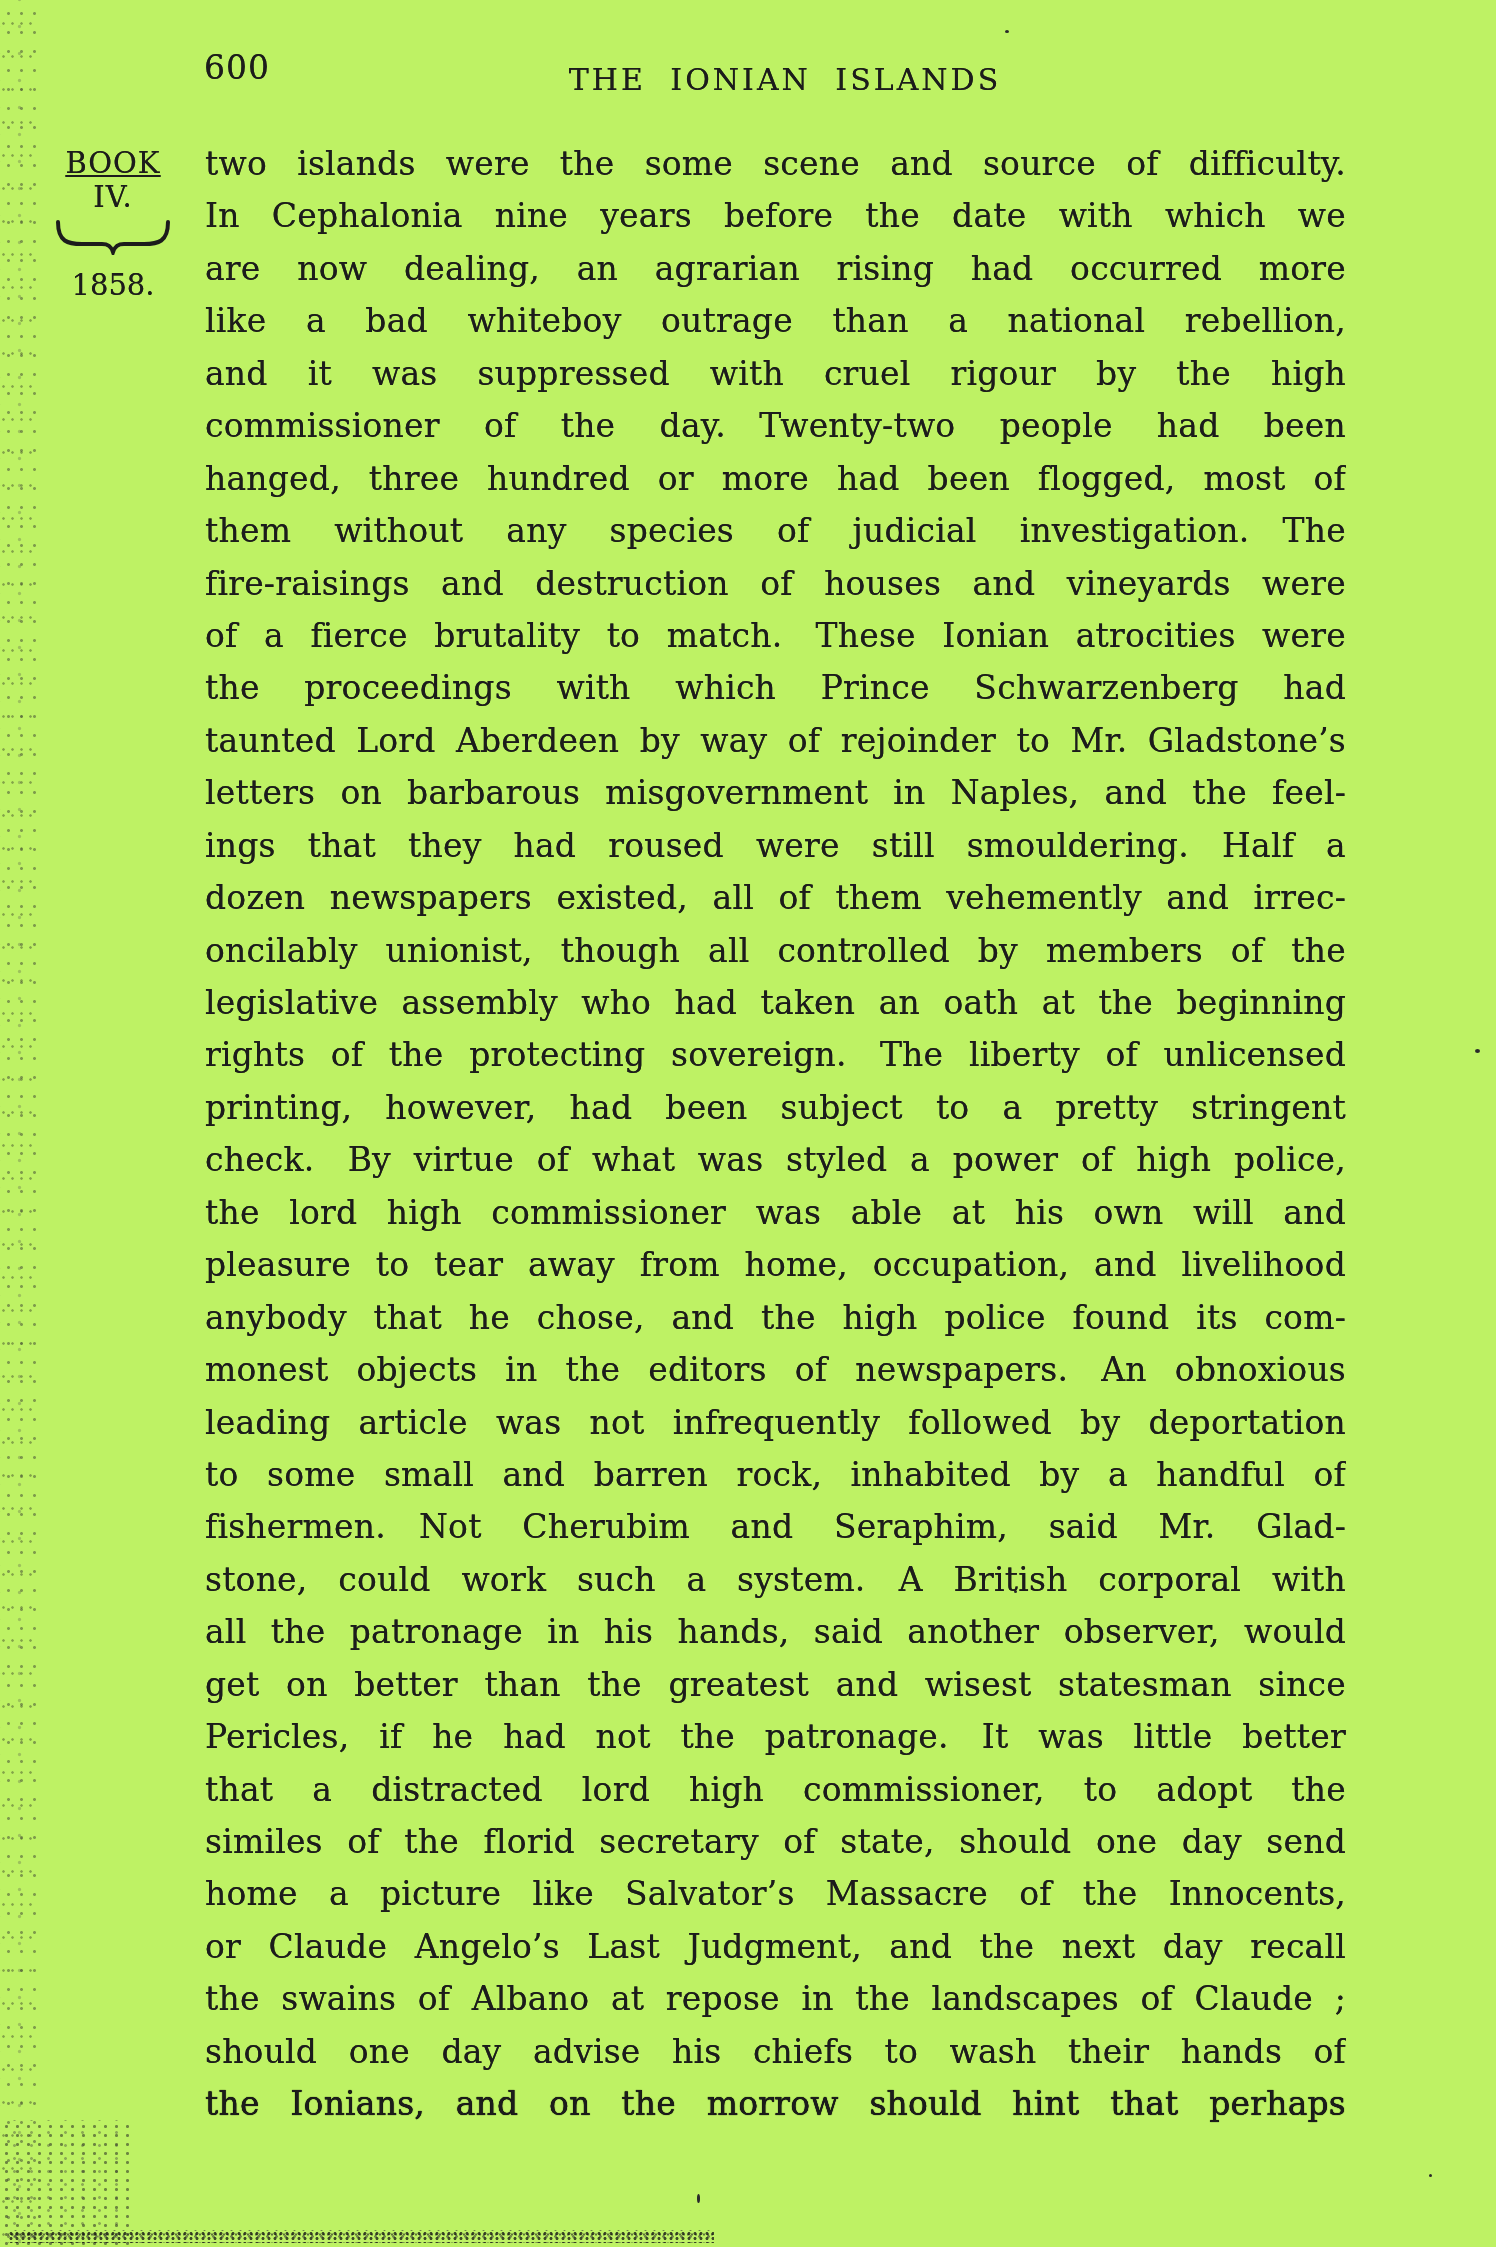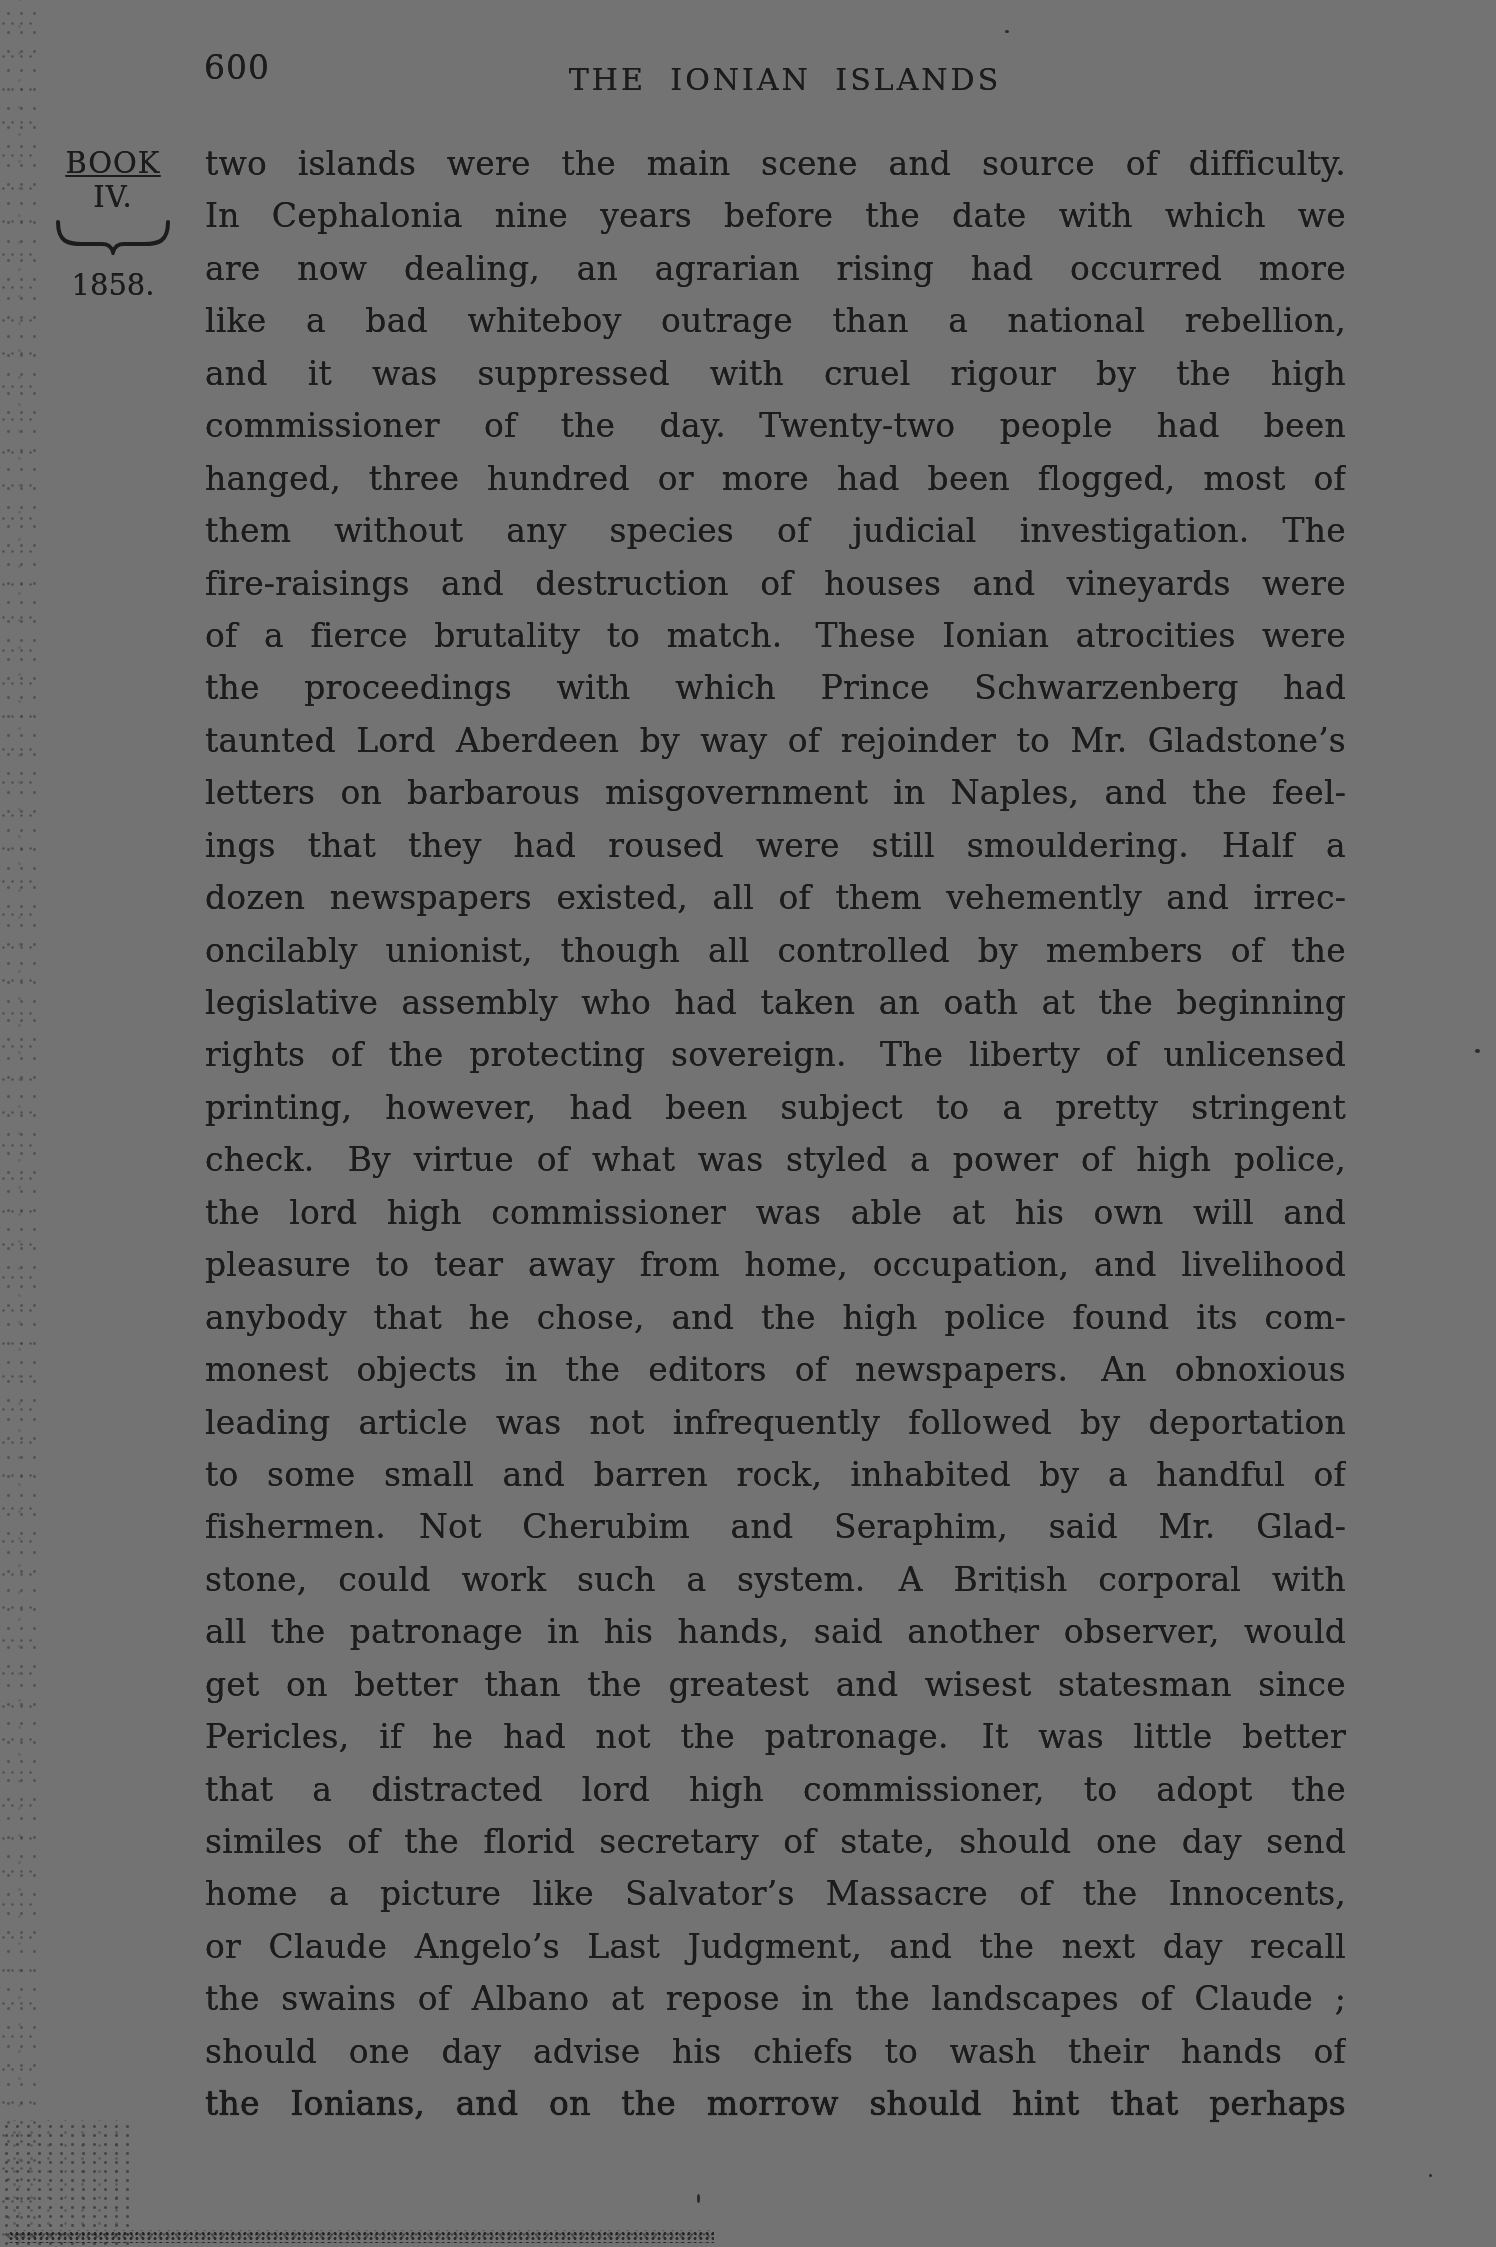--- a/index.html
+++ b/index.html
@@ -1,20 +1,20 @@
 <!DOCTYPE html>
 <html><head>
 <meta charset="utf-8">
 <style>
   html, body { margin: 0; padding: 0; background: #e8e8e4; }
   .page {
     position: relative;
     width: 1496px;
     height: 2247px;
-    background: #737373;
+    background: #bef264;
     overflow: hidden;
     font-family: "DejaVu Serif", "Liberation Serif", serif;
     color: #1c1c1c;
   }
 
   
   .page-number {
     position: absolute;
     left: 204px;
     top: 48px;
@@ -138,21 +138,21 @@
   <div class="margin-note">
     <span class="book-label">BOOK</span>
     <span class="book-numeral">IV.</span>
     <svg width="120" height="38" viewBox="0 0 120 38">
       <path d="M5,5 C5,25 15,27 29,27 L49,27 C55,27 58,29 60,35 C62,29 65,27 71,27 L91,27 C105,27 115,25 115,5" fill="none" stroke="#1c1c1c" stroke-width="4" stroke-linecap="round"></path>
     </svg>
     <span class="year">1858.</span>
   </div>
 
   <div class="text-block">
-      <div class="text-line">two islands were the main scene and source of difficulty.</div>
+      <div class="text-line">two islands were the some scene and source of difficulty.</div>
       <div class="text-line">In Cephalonia nine years before the date with which we</div>
       <div class="text-line">are now dealing, an agrarian rising had occurred more</div>
       <div class="text-line">like a bad whiteboy outrage than a national rebellion,</div>
       <div class="text-line">and it was suppressed with cruel rigour by the high</div>
       <div class="text-line">commissioner of the day. Twenty-two people had been</div>
       <div class="text-line">hanged, three hundred or more had been flogged, most of</div>
       <div class="text-line">them without any species of judicial investigation. The</div>
       <div class="text-line">fire-raisings and destruction of houses and vineyards were</div>
       <div class="text-line">of a fierce brutality to match. These Ionian atrocities were</div>
       <div class="text-line">the proceedings with which Prince Schwarzenberg had</div>

